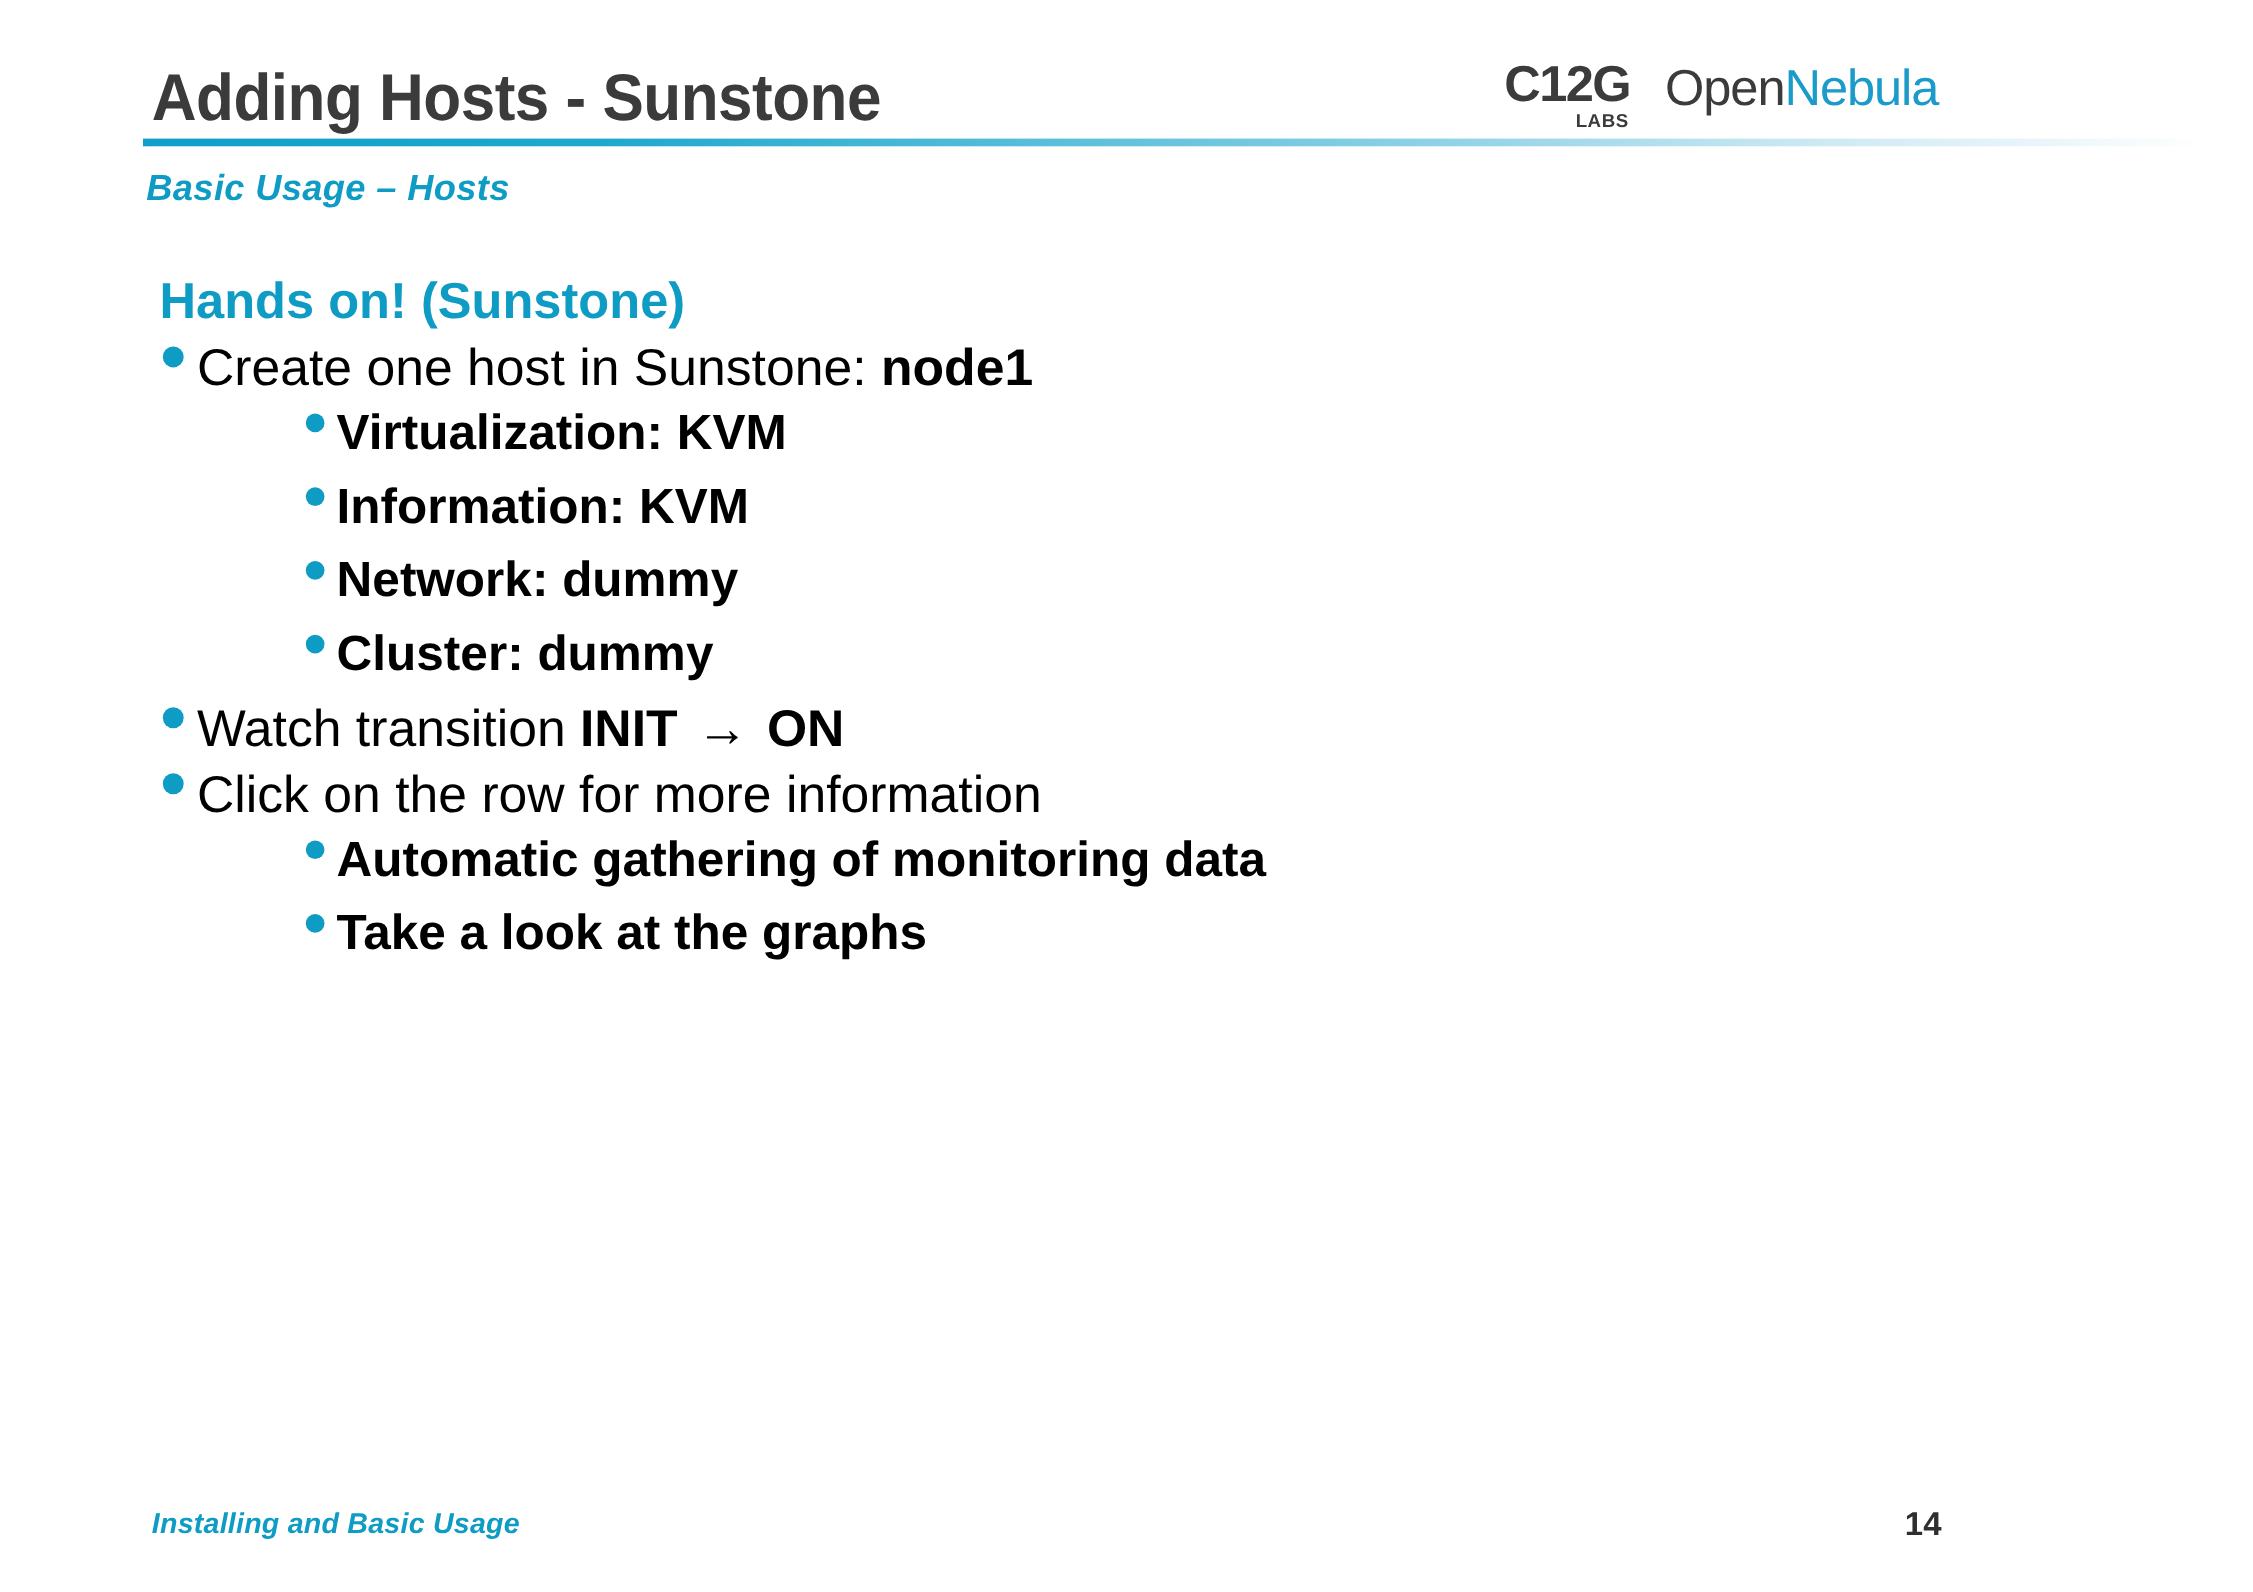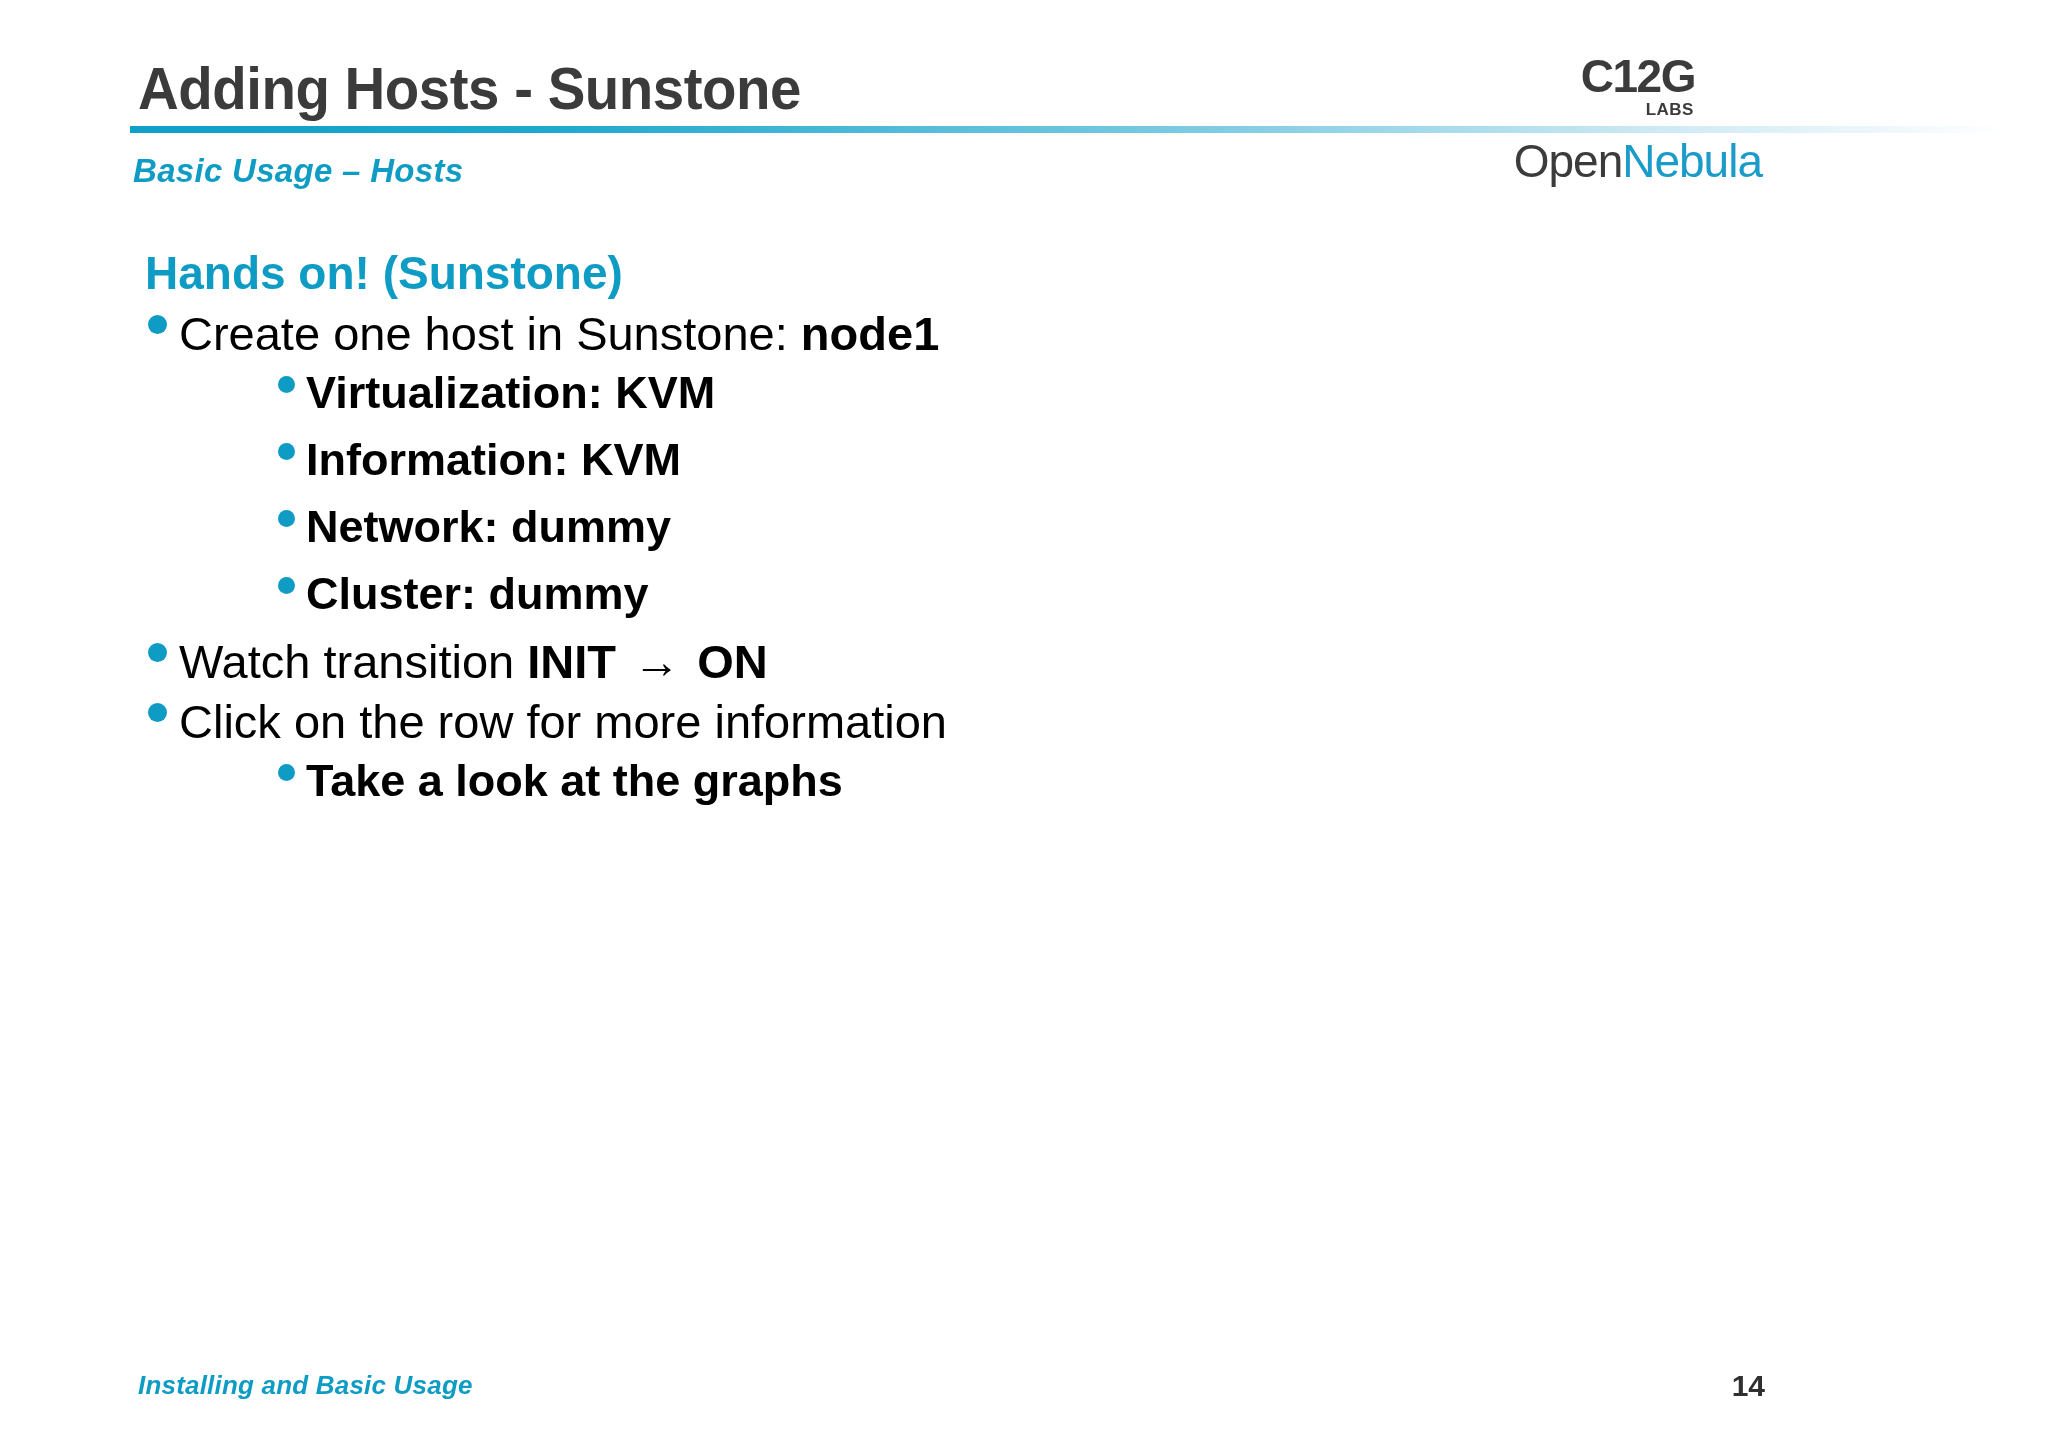--- a/index.html
+++ b/index.html
@@ -44,23 +44,22 @@
     height: 7px;
     background: linear-gradient(to right, #0f9fc9 0%, #1ea8cd 22%, #7fcce3 58%, #cfeaf4 82%, #ffffff 100%);
   }
 
   
   .logo-area {
     position: absolute;
     right: 42px;
     top: 46px;
     display: flex;
-    align-items: center;
-    gap: 14px;
-    flex-direction: column;
+    align-items: flex-start;
+    gap: 32px;
   }
   .c12g-logo {
     display: flex;
     flex-direction: column;
     align-items: flex-end;
     line-height: 1;
     padding-top: 3px;
   }
   .c12g-word {
     font-size: 46px;
@@ -237,20 +236,24 @@
       <div class="bullet-row level-1">
         <span class="bullet-dot"></span>
         <span class="bullet-text"><span>Watch transition </span><b>INIT</b><b class="arrow-glyph"> → </b><b>ON</b></span>
       </div>
       <div class="bullet-row level-1">
         <span class="bullet-dot"></span>
         <span class="bullet-text"><span>Click on the row for more information</span></span>
       </div>
       <div class="bullet-row level-2">
         <span class="bullet-dot"></span>
+        <span class="bullet-text"><span>Automatic gathering of monitoring data</span></span>
+      </div>
+      <div class="bullet-row level-2">
+        <span class="bullet-dot"></span>
         <span class="bullet-text"><span>Take a look at the graphs</span></span>
       </div>
     </div>
 </div>
 
 <div class="slide-footer">
   <div class="footer-text">Installing and Basic Usage</div>
   <div class="page-number">14</div>
 </div>
 

